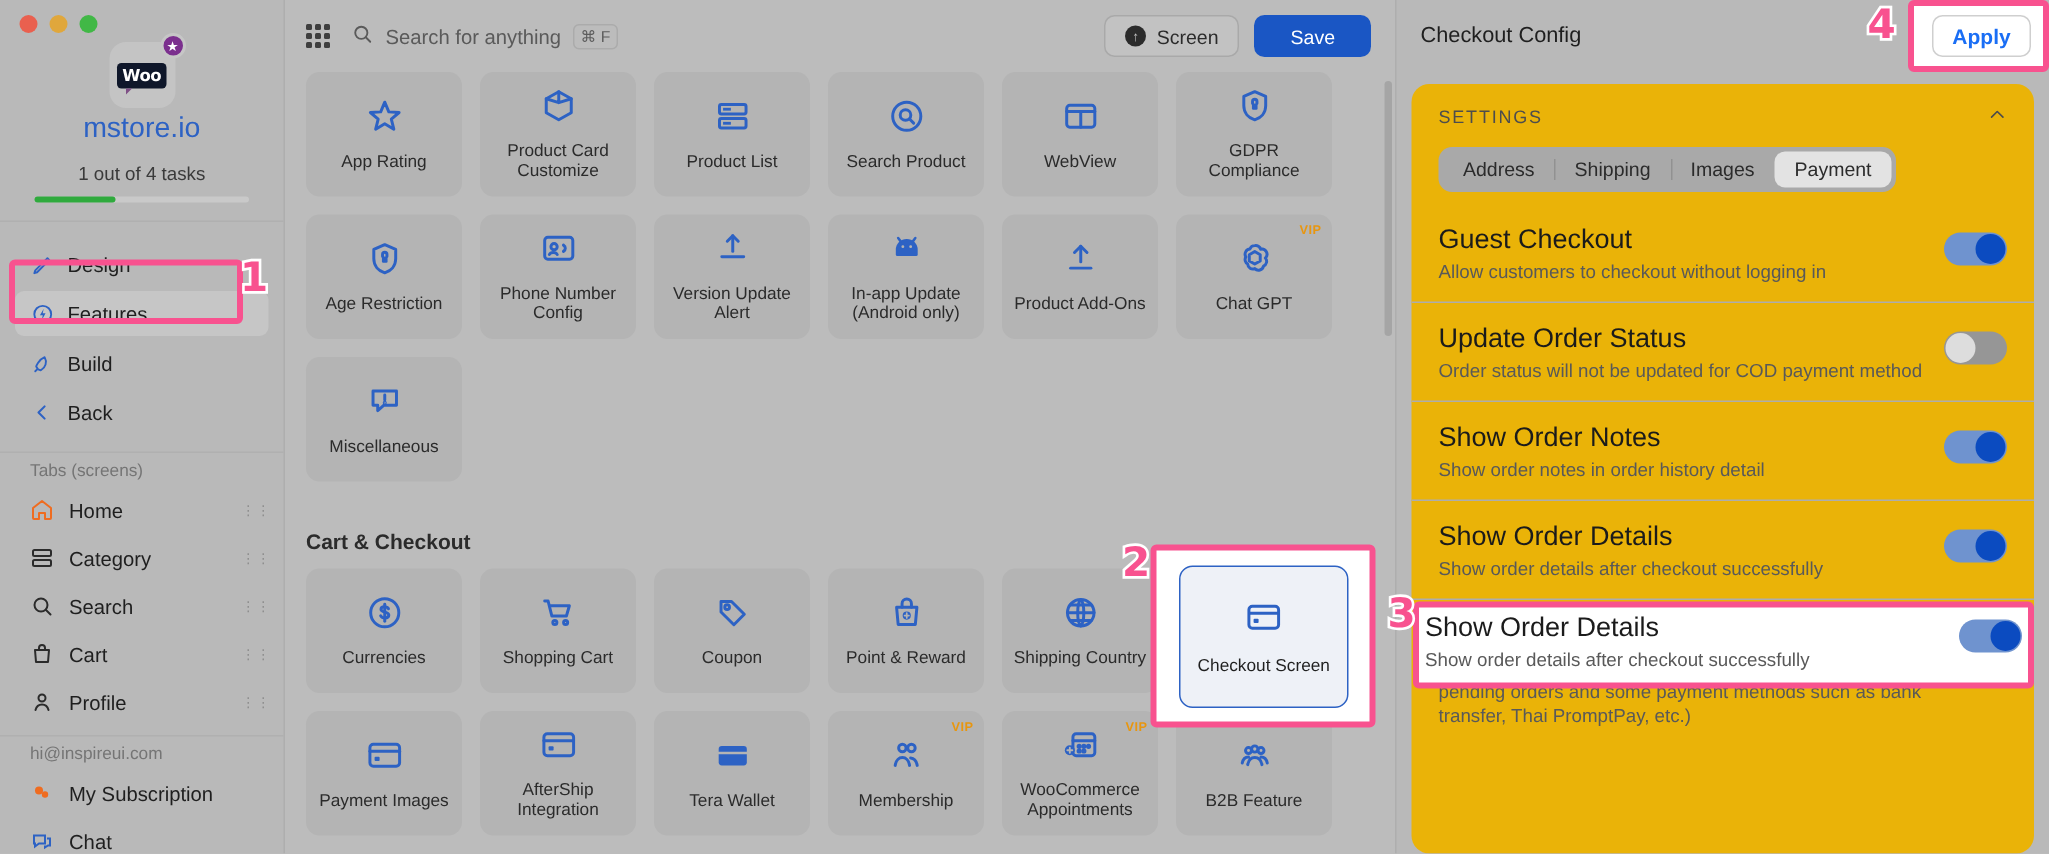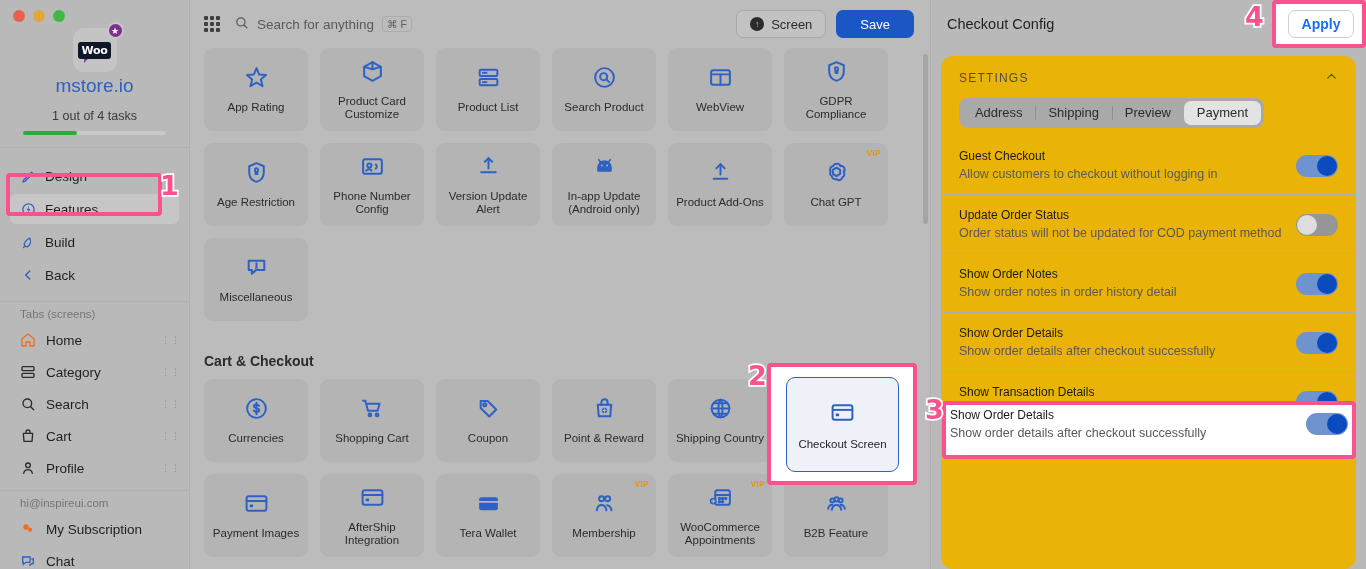--- a/index.html
+++ b/index.html
@@ -228,21 +228,21 @@
   .pill.active { background: #e3e3e3; }
   .pill.active:before, .pill.active + .pill:before { background: transparent; }
 
   .srow {
     display: flex; align-items: flex-start; gap: 10px;
     padding: 13px 18px 12px;
     border-bottom: 1px solid #adadad;
   }
   .srow:last-child { border-bottom: none; }
   .srow .stext { flex: 1 1 auto; }
-  .stitle { font-size: 12px; color: #1b1b1b; font-weight: 500; }
+  .stitle { font-size: 18px; color: #1b1b1b; font-weight: 500; }
   .sdesc { font-size: 12.5px; color: #595959; margin-top: 3px; line-height: 16px; }
   .toggle {
     flex: 0 0 42px; width: 42px; height: 22px; border-radius: 11px;
     background: #969696; position: relative; margin-top: 6px;
   }
   .toggle.on { background: #6f93cf; }
   .knob {
     position: absolute; top: 1px; left: 1px;
     width: 20px; height: 20px; border-radius: 50%;
     background: #ddd;
@@ -688,21 +688,21 @@
         <span class="chev-up">
           <svg width="13" height="13" viewBox="0 0 24 24" fill="none" stroke="#4b4b4b" stroke-width="2" stroke-linecap="round" stroke-linejoin="round">
               <polyline points="5 15 12 8 19 15"></polyline>
             </svg>
         </span>
       </div>
 
       <div class="pillbar" id="pillbar">
           <div class="pill">Address</div>
           <div class="pill">Shipping</div>
-          <div class="pill">Preview</div>
+          <div class="pill">Images</div>
           <div class="pill active">Payment</div>
         </div>
 
       <div id="settingsList" style="margin-top:8px">
           <div class="srow">
             <div class="stext">
               <div class="stitle">Guest Checkout</div>
               <div class="sdesc">Allow customers to checkout without logging in</div>
             </div>
             <div class="toggle on">

